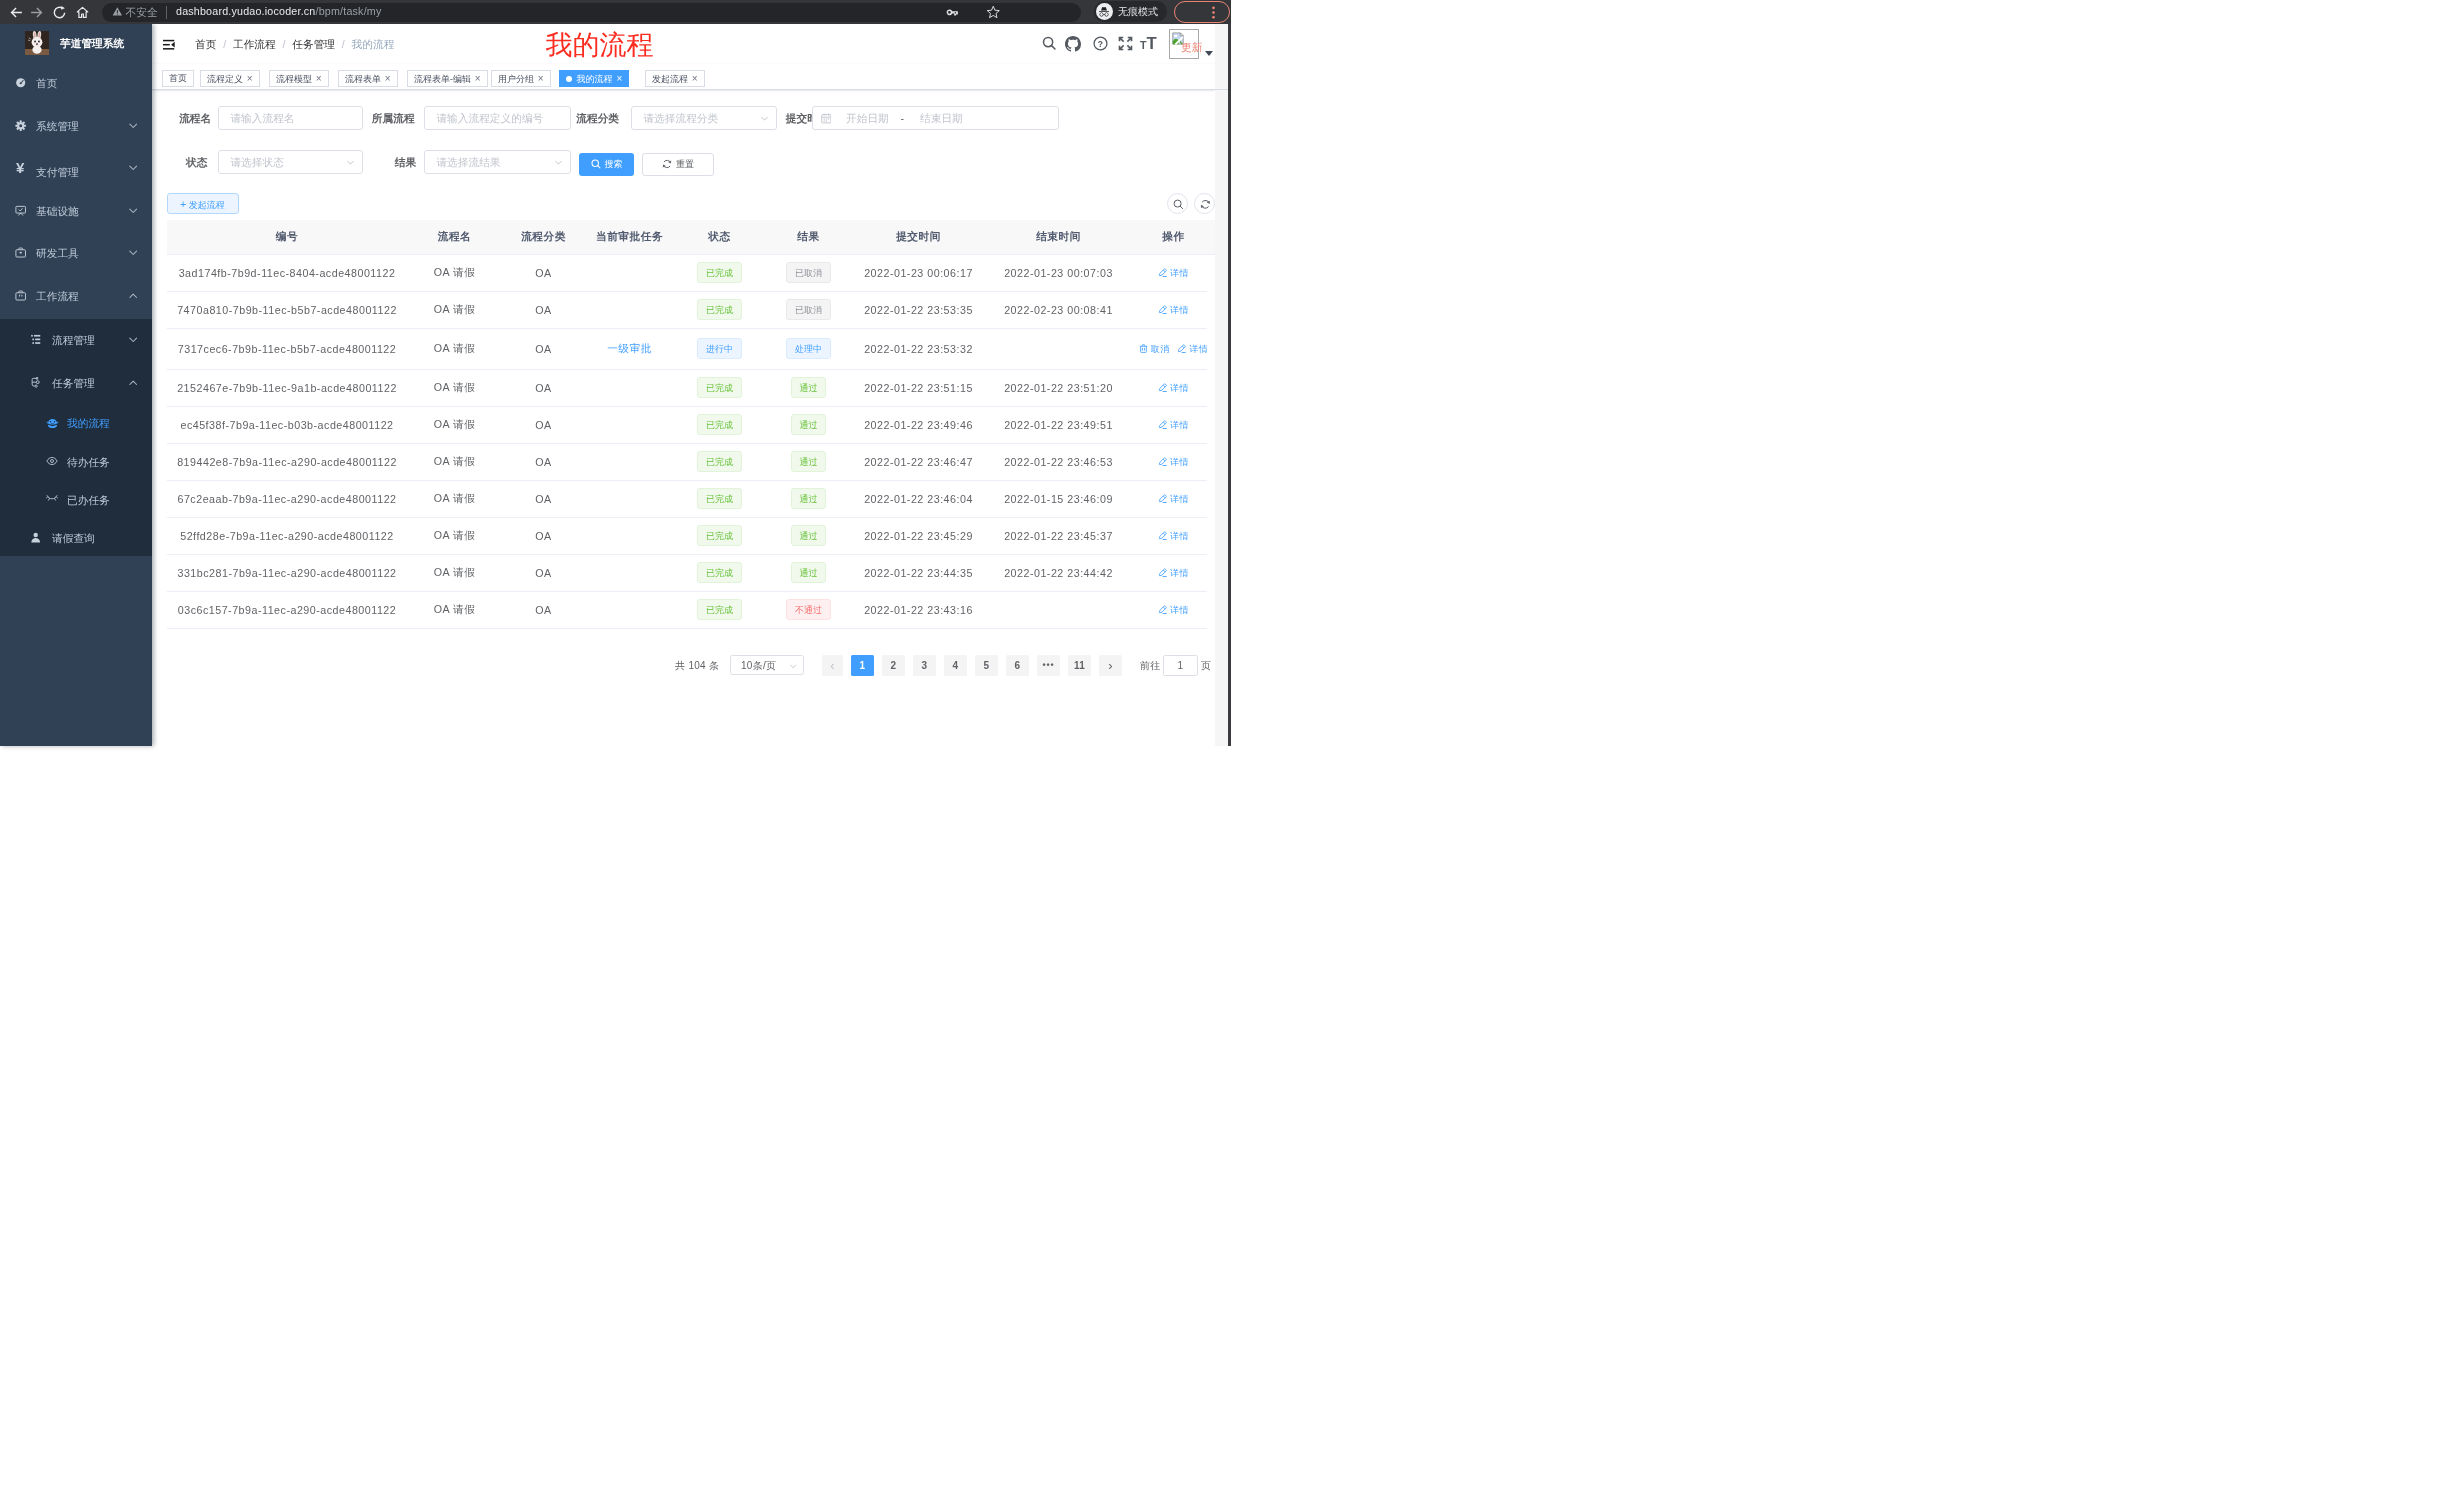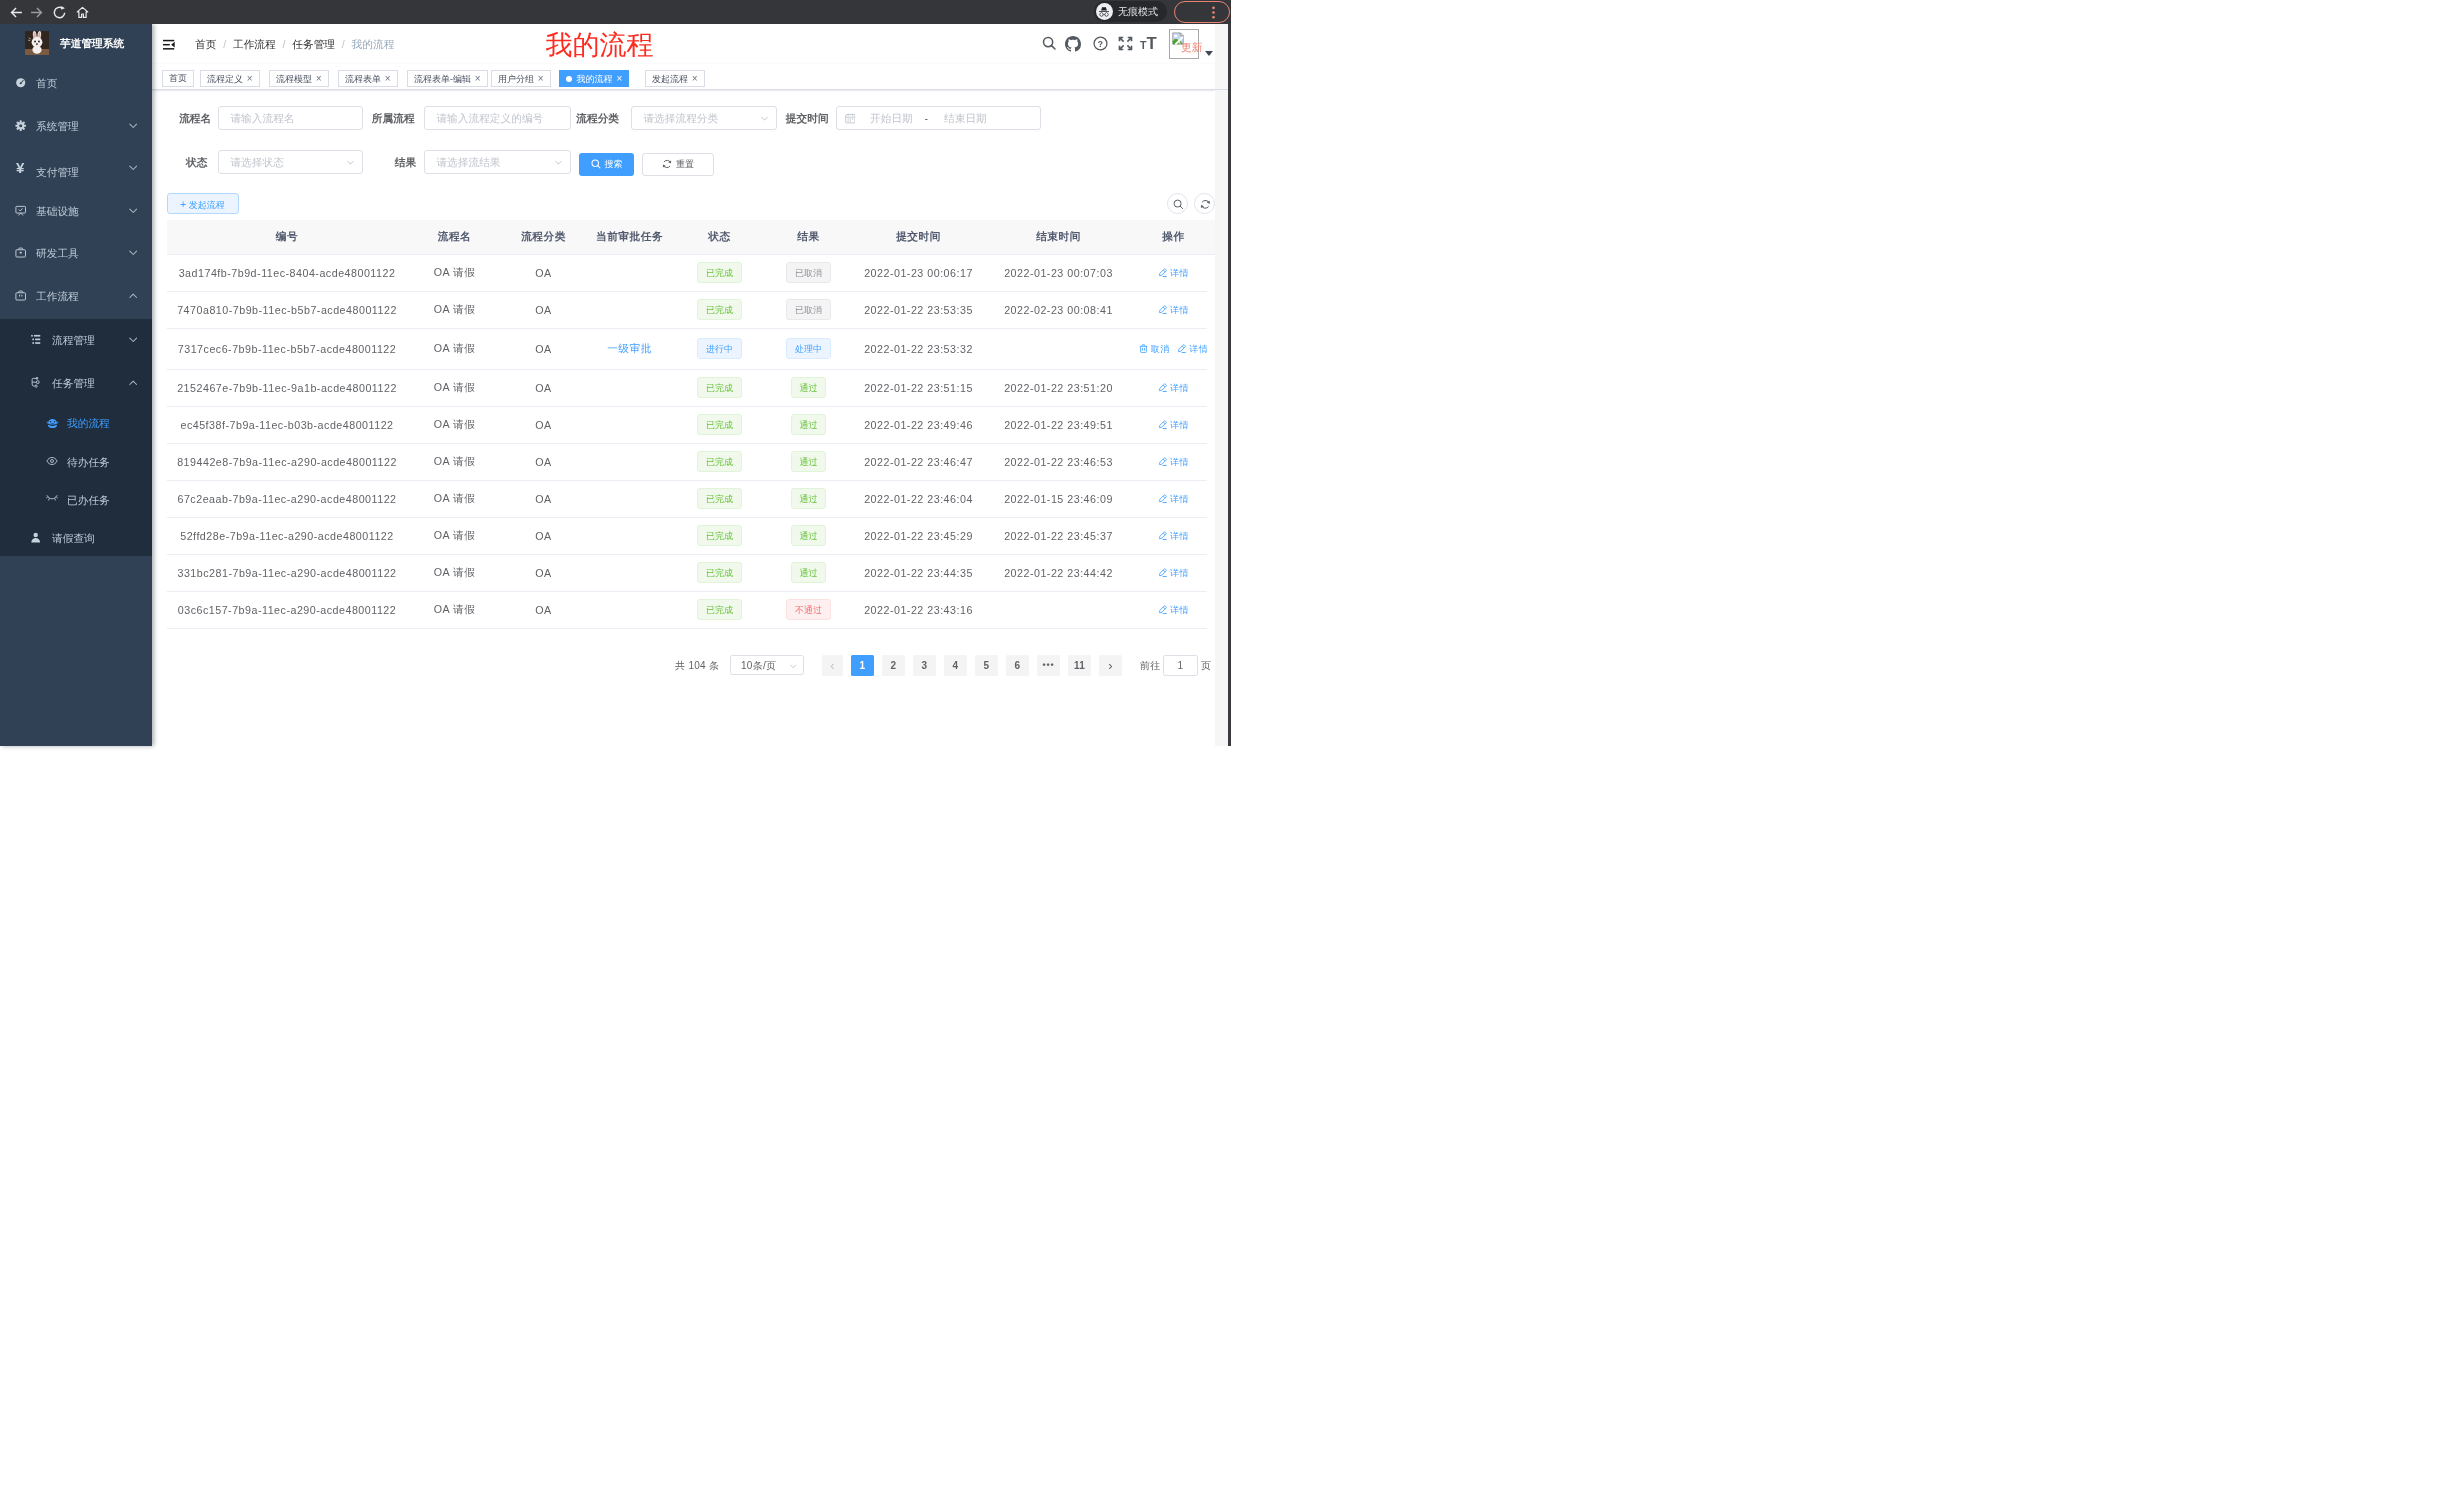--- a/index.html
+++ b/index.html
@@ -80,20 +80,36 @@
   <svg class="chr-ic" style="left:29px" width="15" height="15" viewBox="0 0 20 20">
       <path d="M2.8 10 H16.6 M10.6 4 L16.6 10 L10.6 16" fill="none" stroke="#9b9ca0" stroke-width="1.9"></path>
     </svg>
   <svg class="chr-ic" style="left:52px" width="15" height="15" viewBox="0 0 20 20">
       <path d="M16.9 10.4 A6.9 6.9 0 1 1 13.4 4.0" fill="none" stroke="#e8eaed" stroke-width="1.9"></path>
       <path d="M12.6 1.2 L17.2 4.3 L12.1 6.4 Z" fill="#e8eaed"></path>
     </svg>
   <svg class="chr-ic" style="left:75px" width="15" height="15" viewBox="0 0 20 20">
       <path d="M10 3.2 3 9.2 h2.2 V16.6 h3.6 v-4.6 h2.4 v4.6 h3.6 V9.2 H17 Z" fill="none" stroke="#e8eaed" stroke-width="1.6" stroke-linejoin="round"></path>
     </svg>
+  <div id="urlpill">
+    <svg class="warn" width="10.7" height="10.7" viewBox="0 0 16 16">
+        <path d="M8 1.8 15 14.2 H1z" fill="#9aa0a6"></path>
+        <rect x="7.25" y="6.2" width="1.5" height="4.2" fill="#232528"></rect>
+        <rect x="7.25" y="11.4" width="1.5" height="1.5" fill="#232528"></rect>
+      </svg>
+    <span class="nsec">不安全</span>
+    <div class="div"></div>
+    <span class="url">dashboard.yudao.iocoder.cn<span class="gray">/bpm/task/my</span></span>
+    <svg style="position:absolute;left:844px;top:4.2px" width="13" height="10.7" viewBox="0 0 24 20">
+        <path d="M11.65 8a5.5 5.5 0 1 0 0 4H15v4h3.6v-4H16v-2h2.6v4H22V8zM6.2 12.6A2.6 2.6 0 1 1 8.8 10 2.6 2.6 0 0 1 6.2 12.6z" fill="#dfe1e5"></path>
+      </svg>
+    <svg style="position:absolute;left:884px;top:2.3px" width="14.5" height="14.5" viewBox="0 0 24 24">
+        <path d="M12 17.27 18.18 21l-1.64-7.03L22 9.24l-7.19-.61L12 2 9.19 8.63 2 9.24l5.46 4.73L5.82 21z" fill="none" stroke="#dfe1e5" stroke-width="1.6"></path>
+      </svg>
+  </div>
   <div id="incog">
     <div class="circ">
         <svg style="position:absolute;left:2.3px;top:3px" width="12" height="12" viewBox="0 0 24 24" fill="#202124">
           <path d="M17.06 13c-1.86 0-3.42 1.33-3.82 3.1-.95-.41-1.82-.3-2.48-.01C10.35 14.31 8.79 13 6.94 13 4.77 13 3 14.79 3 17s1.77 4 3.94 4c2.06 0 3.74-1.62 3.9-3.68.34-.24 1.23-.69 2.32.02.18 2.05 1.84 3.66 3.9 3.66 2.17 0 3.94-1.79 3.94-4s-1.77-4-3.94-4M6.94 19.86c-1.56 0-2.81-1.28-2.81-2.86s1.26-2.86 2.81-2.86c1.56 0 2.81 1.28 2.81 2.86s-1.25 2.86-2.81 2.86m10.12 0c-1.56 0-2.81-1.28-2.81-2.86s1.25-2.86 2.81-2.86 2.82 1.28 2.82 2.86-1.27 2.86-2.82 2.86M22 10.5H2V12h20zm-6.47-7.87c-.22-.49-.78-.75-1.31-.58L12 2.79l-2.23-.74-.05-.01c-.53-.15-1.09.13-1.29.64L6 9h12l-2.44-6.32z"></path>
         </svg>
       </div>
     <span class="txt">无痕模式</span>
   </div>
   <div id="updpill">
       <span class="t">更新</span>
@@ -328,21 +344,21 @@
         <span class="ph">请输入流程定义的编号</span>
       </div>
       <div class="flabel" style="left:386px;width:91px;top:82px;padding-right:10px">流程分类</div>
       <div class="finput" style="left:479px;top:82px;width:146px">
         <span class="ph">请选择流程分类</span>
         <svg class="chev" width="9" height="9" viewBox="0 0 12 12">
           <path d="M2 4 L6 8.2 L10 4" fill="none" stroke="#c0c4cc" stroke-width="1.3"></path>
         </svg>
       </div>
       <div class="flabel" style="left:586px;width:99px;top:82px;padding-right:8.4px">提交时间</div>
-      <div class="finput" style="left:684px;top:82px;width:205px">
+      <div class="finput" style="left:660px;top:82px;width:247px">
         <svg style="position:absolute;left:7.6px;top:6px" width="10.7" height="10.7" viewBox="0 0 14 14">
           <rect x="1" y="2" width="12" height="11" rx="1" fill="none" stroke="#c0c4cc" stroke-width="1.2"></rect>
           <path d="M1 5.4 H13" stroke="#c0c4cc" stroke-width="1.2"></path>
           <path d="M4.2 .8 V3.4 M9.8 .8 V3.4" stroke="#c0c4cc" stroke-width="1.2"></path>
           <rect x="3.4" y="7" width="1.6" height="1.6" fill="#c0c4cc"></rect>
           <rect x="6.2" y="7" width="1.6" height="1.6" fill="#c0c4cc"></rect>
           <rect x="9" y="7" width="1.6" height="1.6" fill="#c0c4cc"></rect>
           <rect x="3.4" y="9.8" width="1.6" height="1.6" fill="#c0c4cc"></rect>
           <rect x="6.2" y="9.8" width="1.6" height="1.6" fill="#c0c4cc"></rect>
         </svg>

